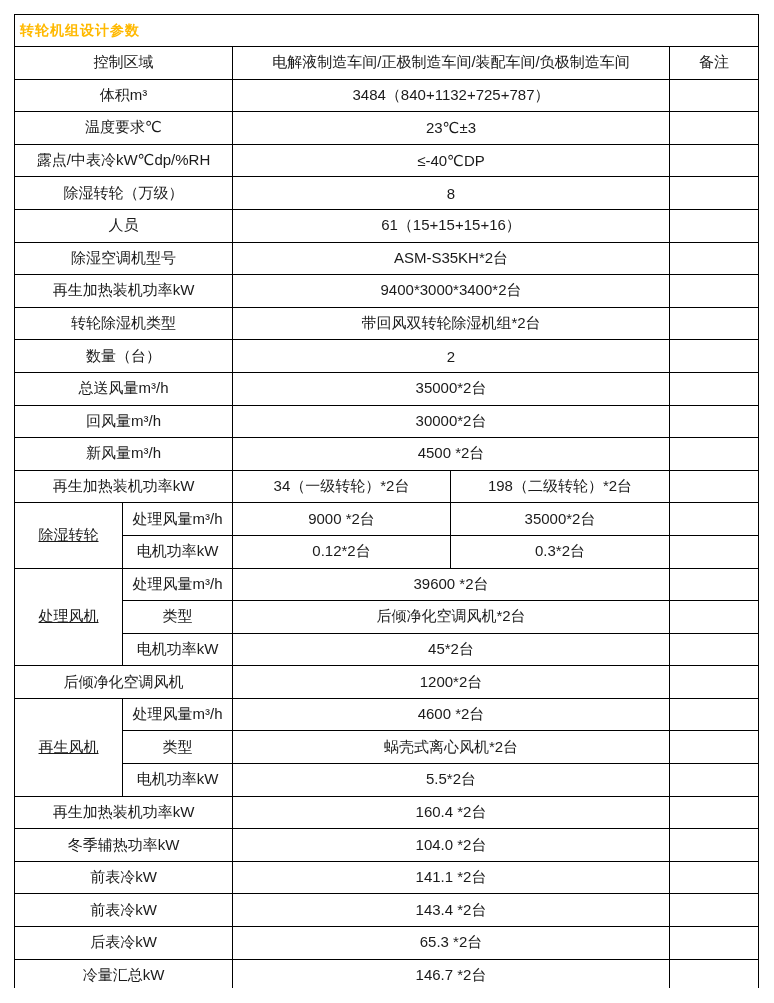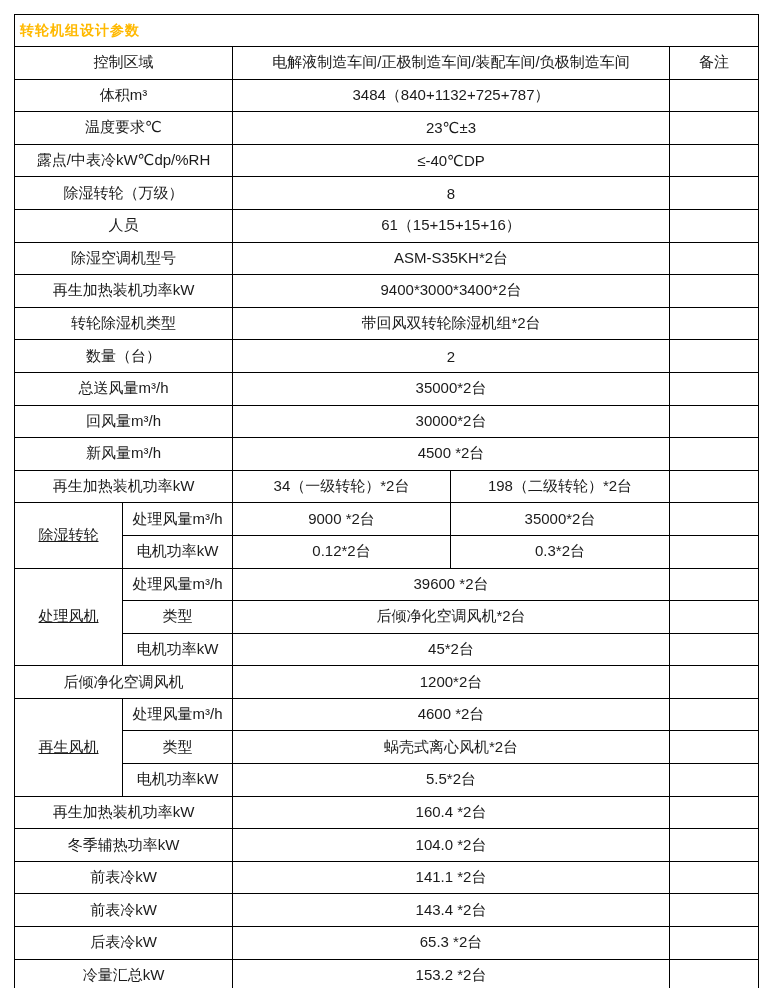--- a/index.html
+++ b/index.html
@@ -214,19 +214,19 @@
   </tr>
 
   <tr>
     <td colspan="2">后表冷kW</td>
     <td colspan="2">65.3 *2台</td>
     <td></td>
   </tr>
 
   <tr>
     <td colspan="2">冷量汇总kW</td>
-    <td colspan="2">153.2 *2台</td>
+    <td colspan="2">146.7 *2台</td>
     <td></td>
   </tr>
 
 </tbody>
     </table>
 </div>
 
 </body></html>

